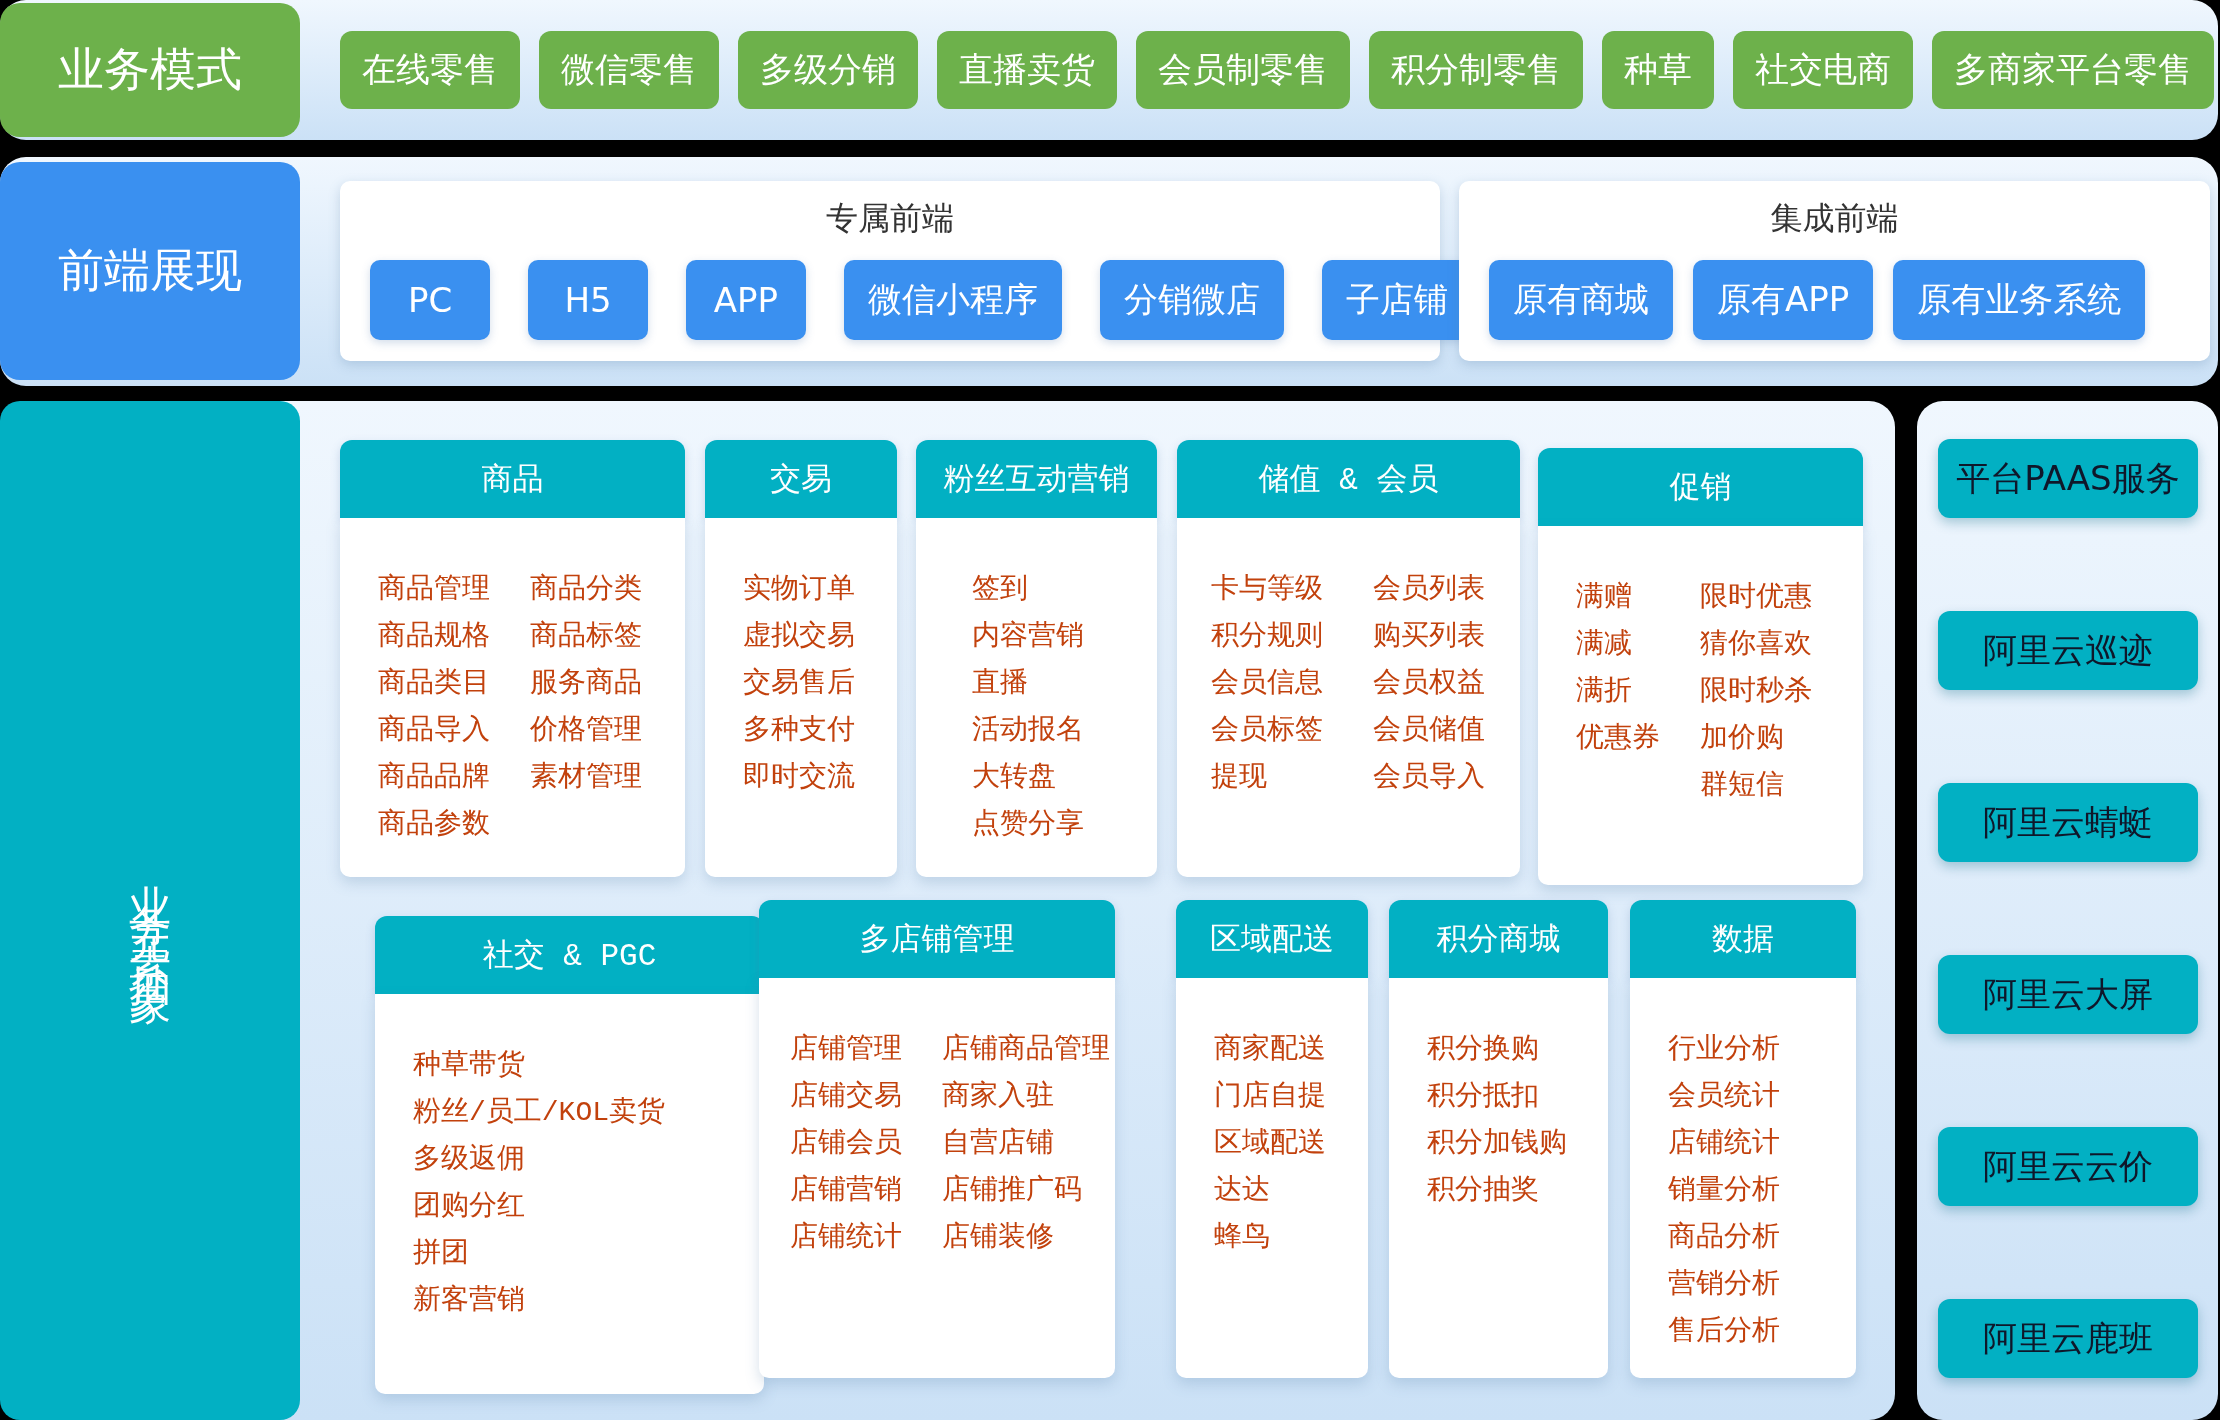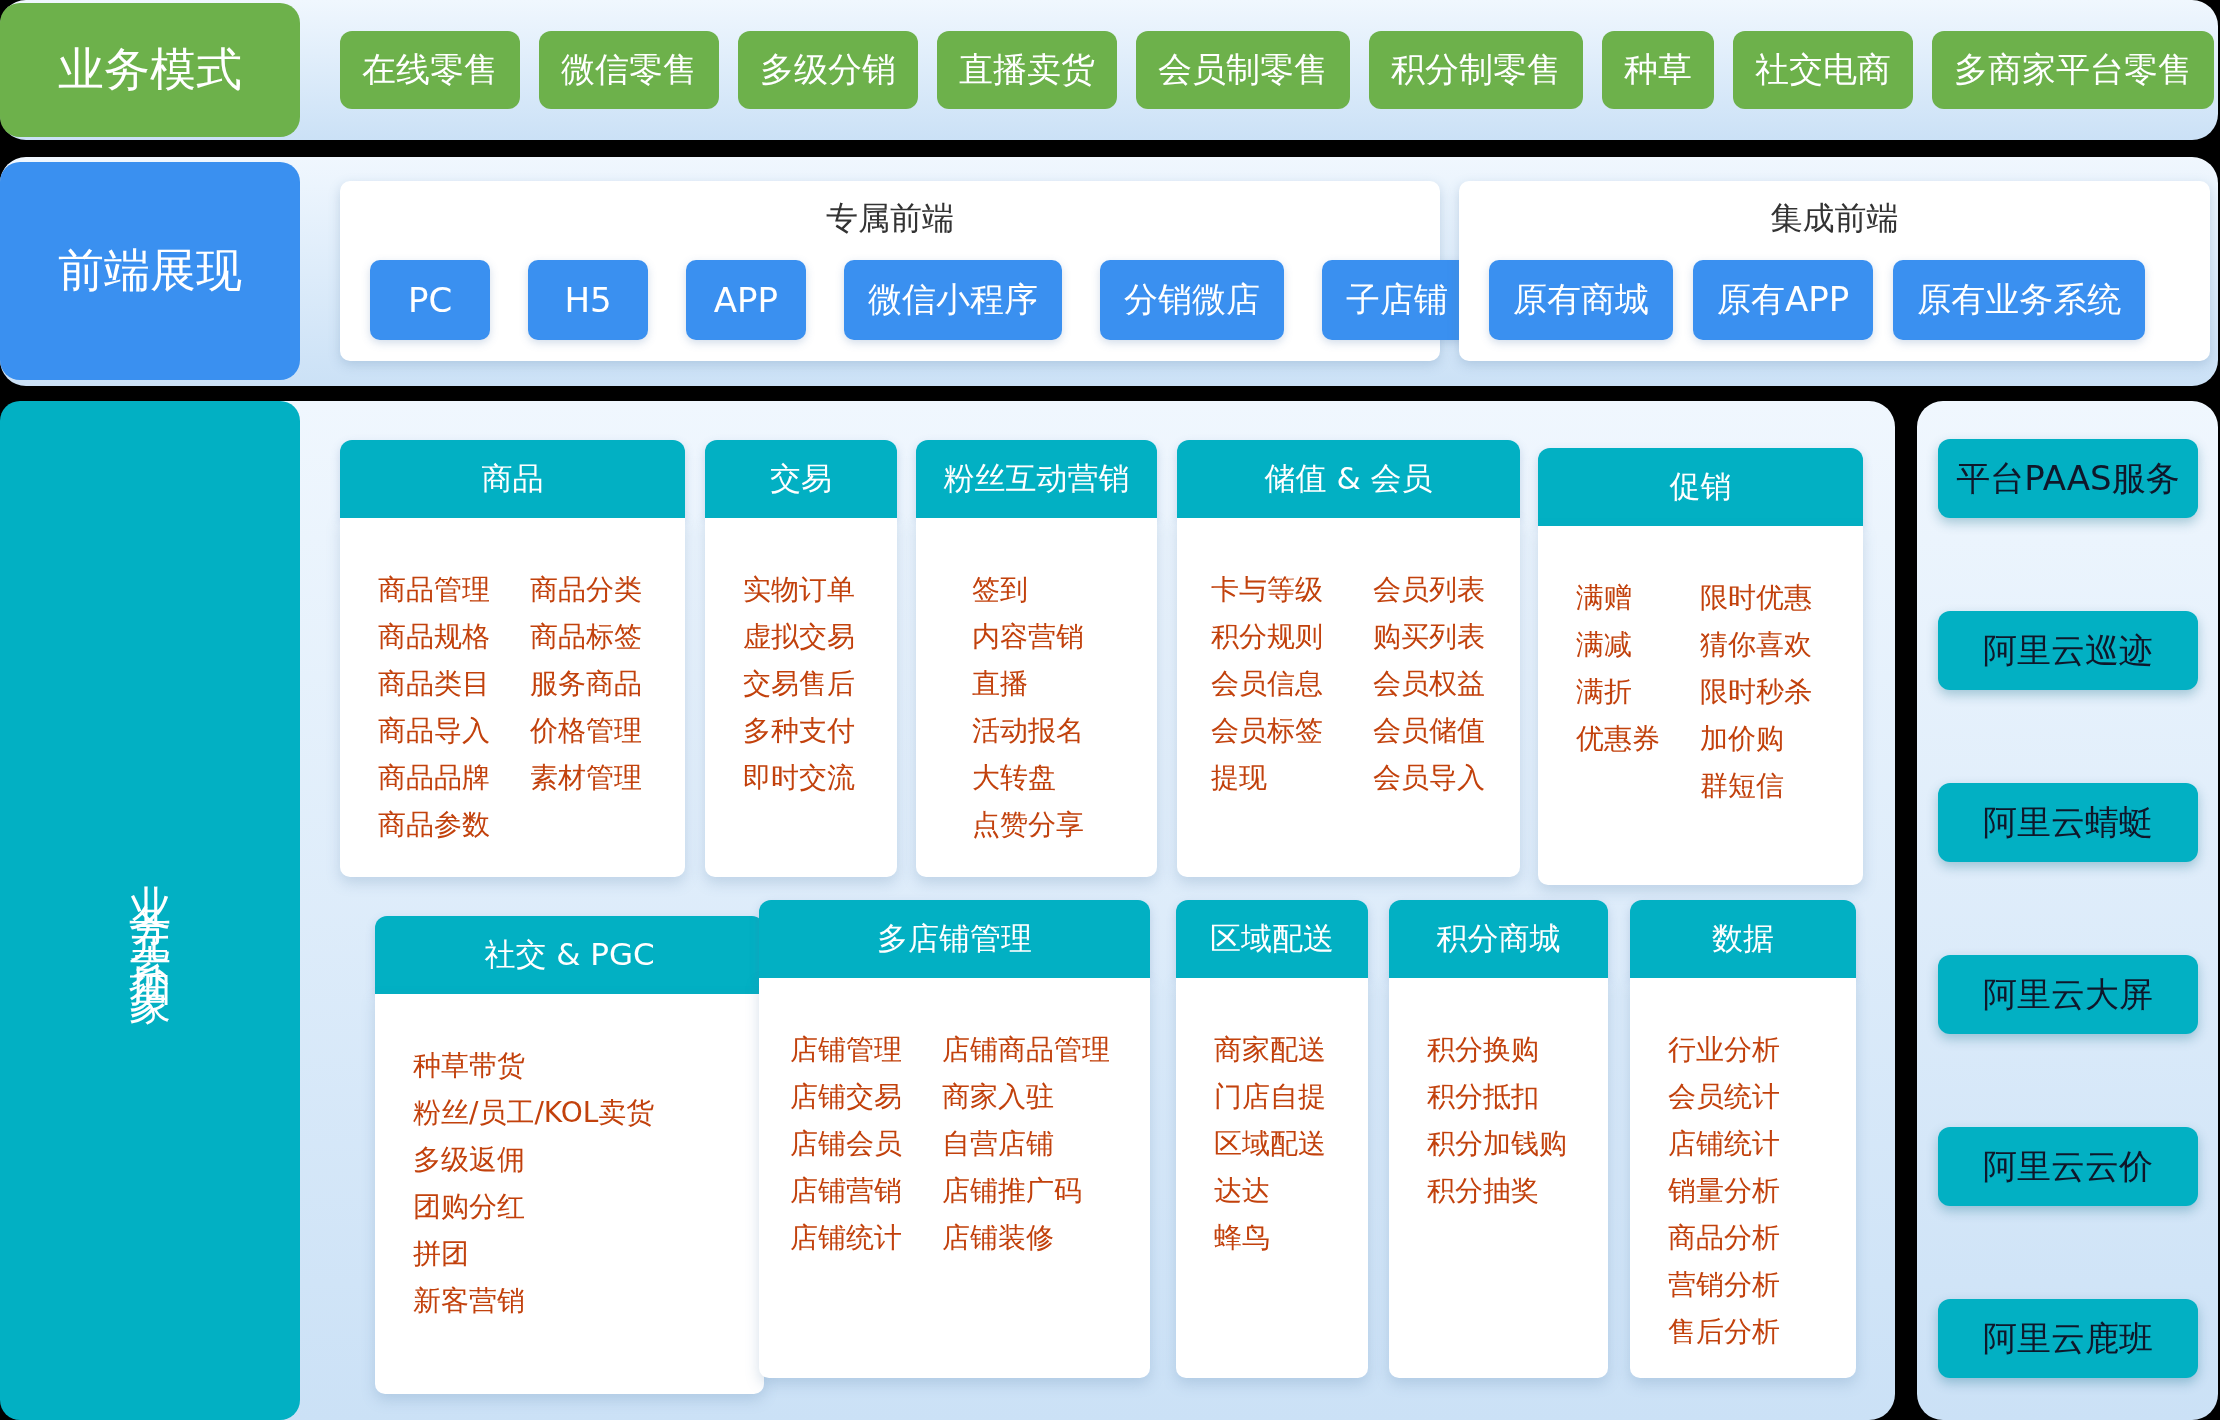--- a/index.html
+++ b/index.html
@@ -31,39 +31,39 @@
 
   .wcard{position:absolute;background:#fff;border-radius:10px;
          box-shadow:0 4px 12px rgba(90,130,170,.28);}
   #fe-card1{left:340px;top:181px;width:1100px;height:180px;}
   #fe-card2{left:1459px;top:181px;width:751px;height:180px;}
   .wcard .card-title{position:absolute;top:16px;left:0;width:100%;text-align:center;
                      font-size:32px;color:#333;}
   .fe-btns{position:absolute;left:30px;top:79px;height:80px;display:flex;gap:38px;}
   #fe-card2 .fe-btns{gap:20px;}
 
-  .card{position:absolute;}
+  .card{position:absolute;font-family:Liberation Mono, monospace;}
   .card-h{height:78px;background:var(--teal);border-radius:12px 12px 0 0;
           display:flex;align-items:center;justify-content:center;color:#fff;font-size:31px;
           box-shadow:0 4px 10px rgba(80,120,170,.25);}
   .card-b{position:absolute;left:0;right:0;top:78px;bottom:0;background:#fff;
           border-radius:0 0 10px 10px;box-shadow:0 6px 14px rgba(90,130,170,.25);
           padding:48px 8px 0 38px;display:flex;gap:40px;
           font-size:28px;line-height:47px;color:#c2410c;box-sizing:border-box;}
   .col{white-space:nowrap;}
 
   #card-goods{left:340px;top:440px;width:345px;height:437px;}
   #card-trade{left:705px;top:440px;width:192px;height:437px;}
   #card-fans{left:916px;top:440px;width:241px;height:437px;}
   #card-fans .card-b{padding-left:56px;}
   #card-member{left:1177px;top:440px;width:343px;height:437px;}
   #card-member .card-b{padding-left:34px;gap:50px;}
   #card-promo{left:1538px;top:440px;width:325px;height:437px;margin-top:8px;}
   #card-social{left:343px;top:916px;width:389px;height:478px;margin-left:32px;}
-  #card-multishop{left:759px;top:900px;width:391px;height:478px;}
+  #card-multishop{left:759px;top:900px;width:356px;height:478px;}
   #card-multishop .card-b{padding-left:31px;}
   #card-delivery{left:1176px;top:900px;width:192px;height:478px;}
   #card-points{left:1389px;top:900px;width:219px;height:478px;}
   #card-data{left:1630px;top:900px;width:226px;height:478px;}
 
   #paas-col{position:absolute;left:1938px;top:439px;display:flex;flex-direction:column;gap:93px;}
   .side-btn{width:260px;height:79px;background:var(--teal);border-radius:12px;
             display:flex;align-items:center;justify-content:center;color:#0f172a;font-size:34px;
             box-shadow:0 5px 12px rgba(0,100,130,.3);white-space:nowrap;}
 </style>

